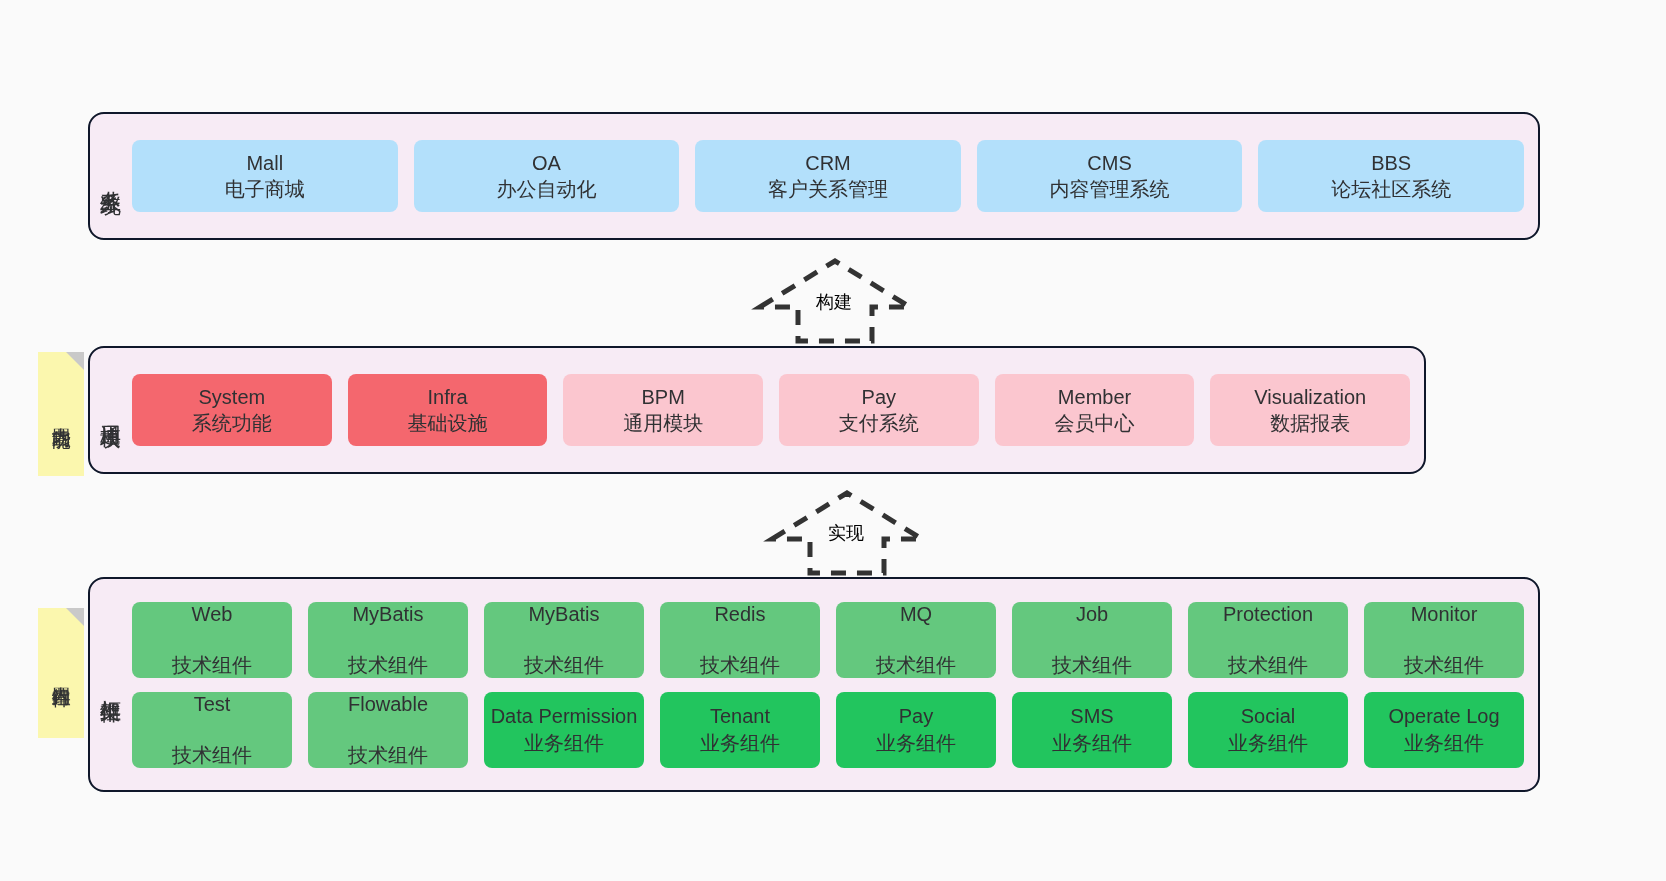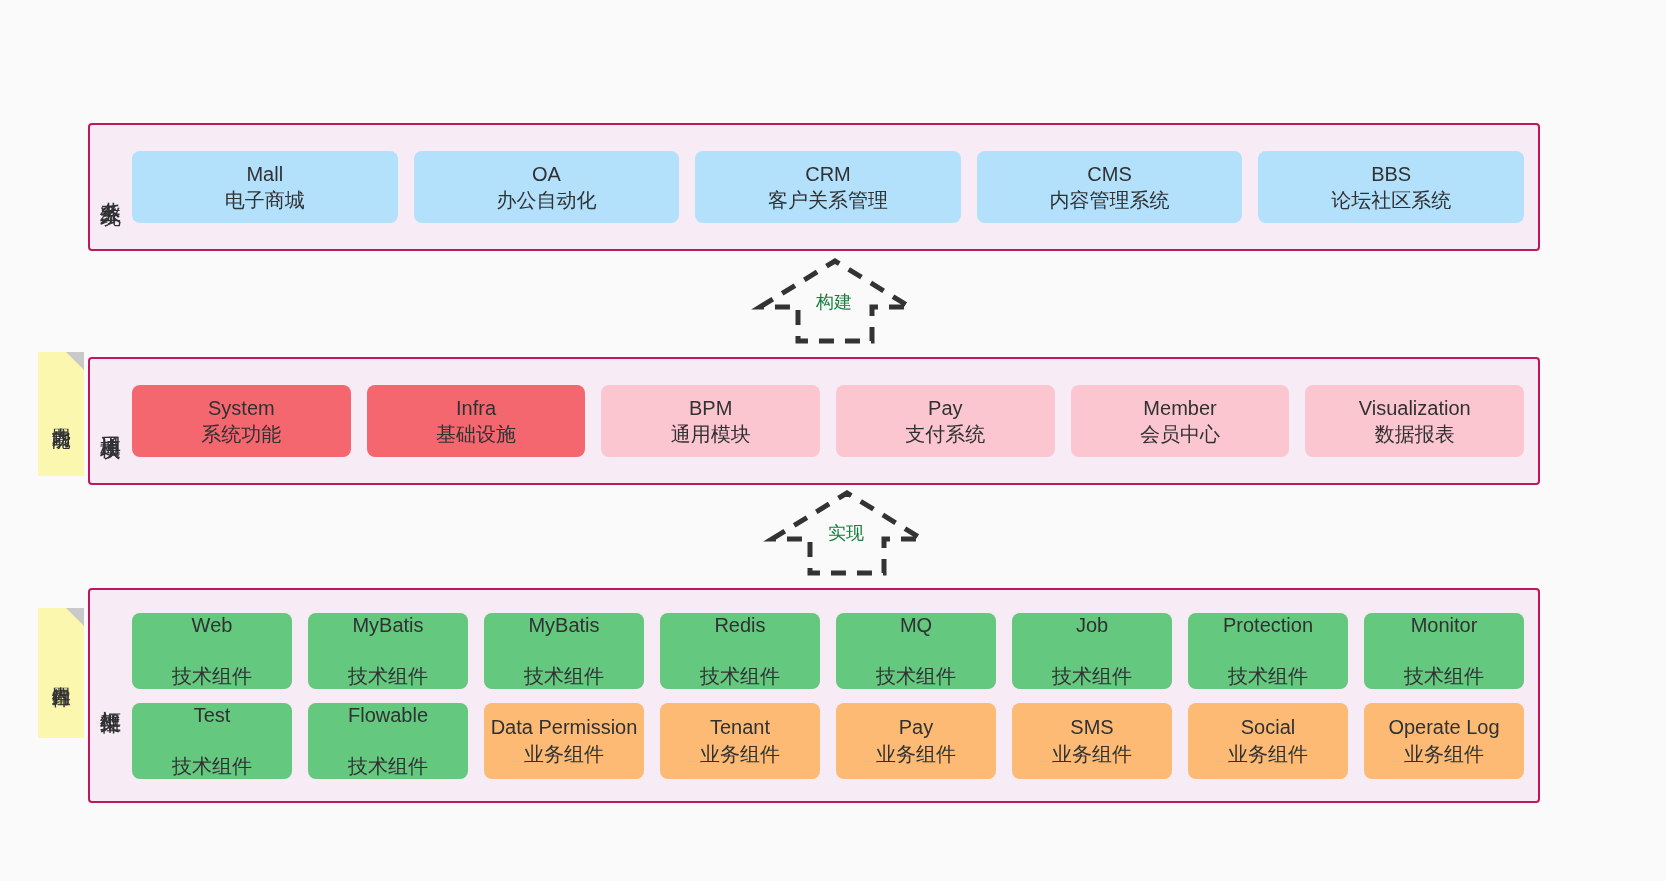--- a/index.html
+++ b/index.html
@@ -22,25 +22,24 @@
     left: 0; top: 0;
     width: 1666px;
     height: 881px;
   }
 
   
   .layer {
     position: absolute;
     box-sizing: border-box;
     background: #F7EBF5;
-    border: 2px solid #be185d;
-    border-radius: 4px;
+    border: 2px solid #0f172a;
+    border-radius: 16px;
     display: flex;
     align-items: stretch;
-    margin-top: 11px;
   }
 
   .layer-title {
     flex: 0 0 auto;
     width: 40px;
     display: flex;
     align-items: center;
     justify-content: center;
     font-size: 21px;
     line-height: 1.18;
@@ -82,25 +81,25 @@
     color: #303133;
     padding: 6px 4px;
     user-select: none;
   }
   .cell .ln { display: block; }
 
   .c-blue        { background: #B3E0FB; }
   .c-red         { background: #F4676E; }
   .c-pink        { background: #FBC6CF; }
   .c-green       { background: #64C87E; gap: 24px; }
-  .c-lightgreen  { background: #fdba74; }
+  .c-lightgreen  { background: #22c55e; }
 
   
   #layer-business  { left: 88px;  top: 112px; width: 1452px; height: 128px; }
-  #layer-common    { left: 88px;  top: 346px; width: 1452px; height: 128px; }
+  #layer-common    { left: 88px;  top: 346px; width: 1338px; height: 128px; }
   #layer-framework { left: 88px;  top: 577px; width: 1452px; height: 215px; }
 
   #layer-business  .row { height: 72px; }
   #layer-common    .row { height: 72px; }
   #layer-framework .row { height: 76px; }
 
   
   .note {
     position: absolute;
     box-sizing: border-box;
@@ -127,21 +126,21 @@
   #note-builtin-func { left: 38px; top: 352px; height: 124px; }
   #note-builtin-comp { left: 38px; top: 608px; height: 130px; }
 
   
   .arrow-wrap {
     position: absolute;
   }
   .arrow-label {
     position: absolute;
     font-size: 18px;
-    color: #15803d;
+    color: #000000;
     white-space: nowrap;
     user-select: none;
     background: transparent;
   }
   #arrow-build      { left: 750px; top: 255px; width: 170px; height: 90px; }
   #arrow-build-label{ left: 816px; top: 290px; }
   #arrow-impl       { left: 762px; top: 487px; width: 170px; height: 90px; }
   #arrow-impl-label { left: 828px; top: 521px; }
 </style>
 </head>

